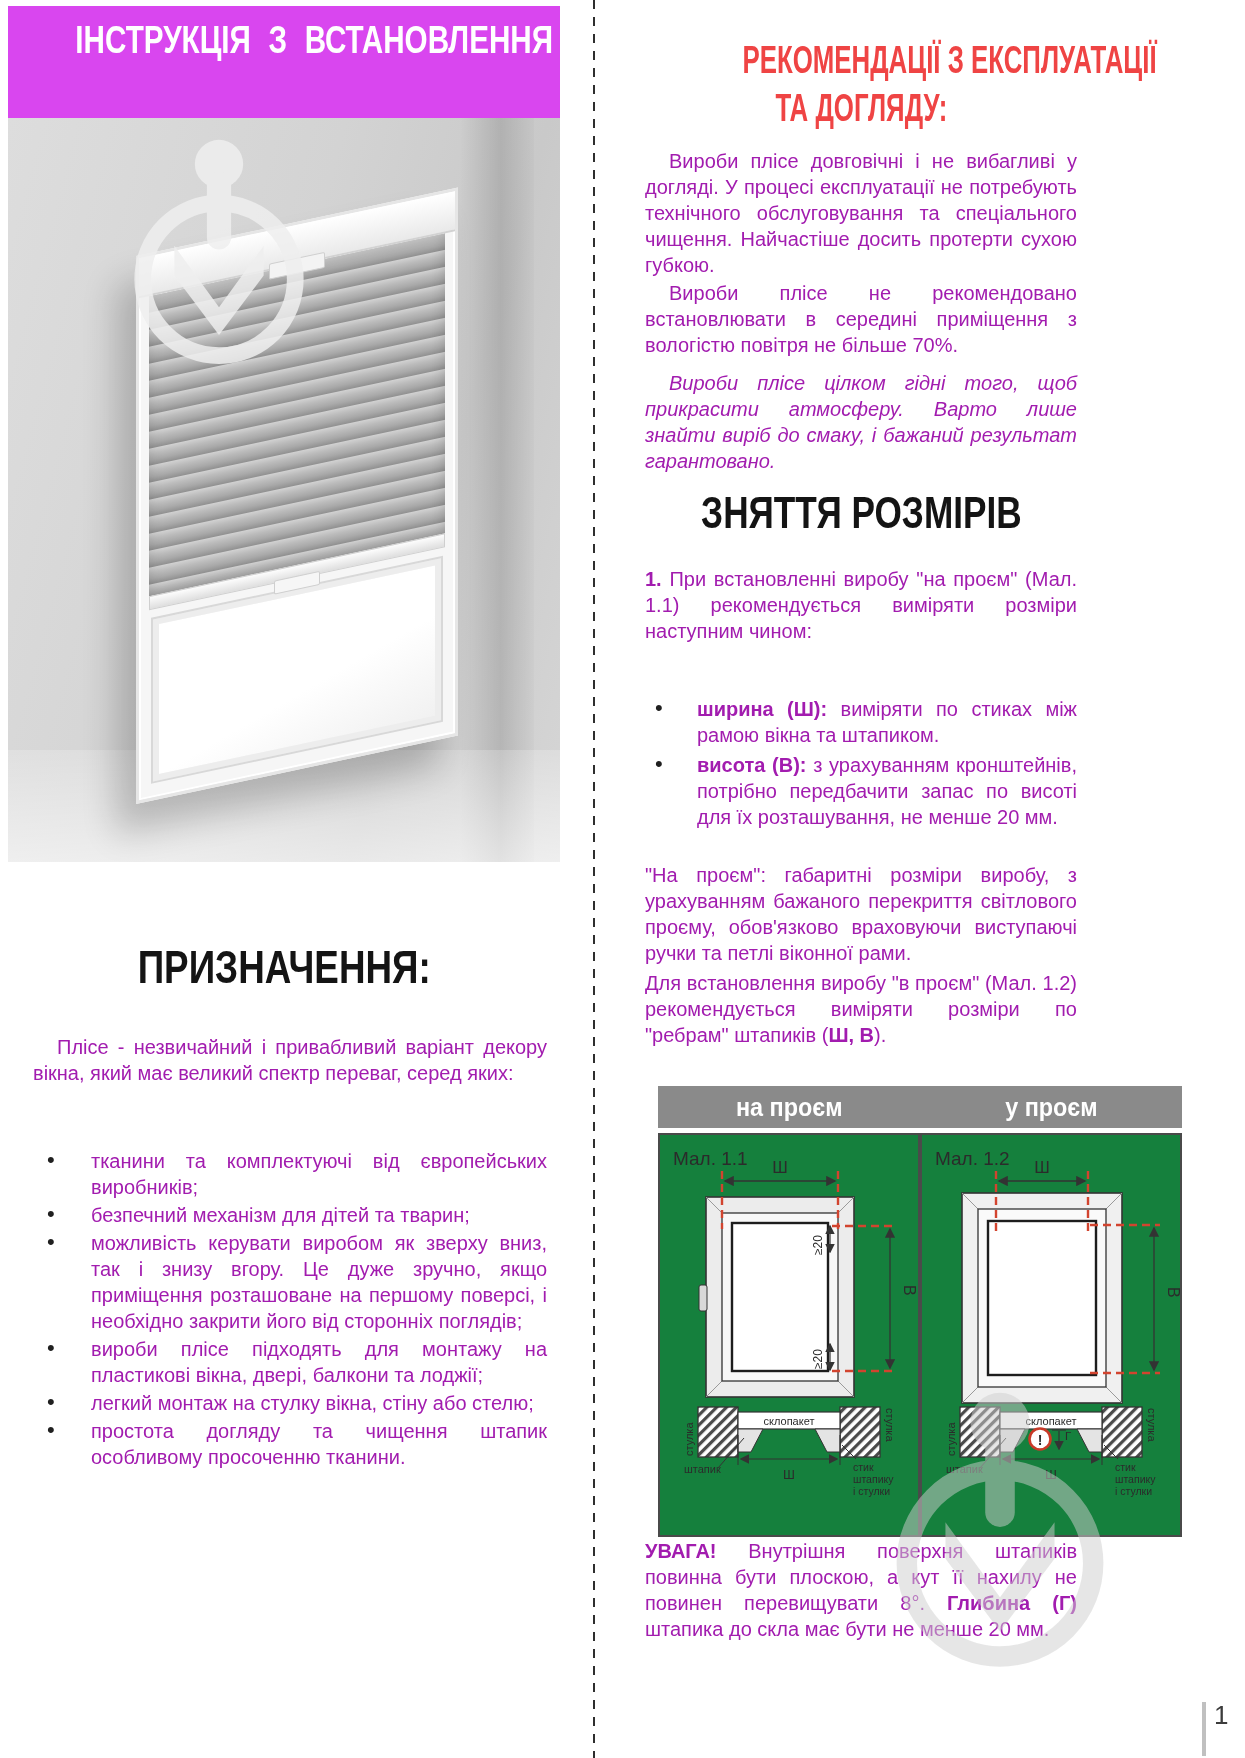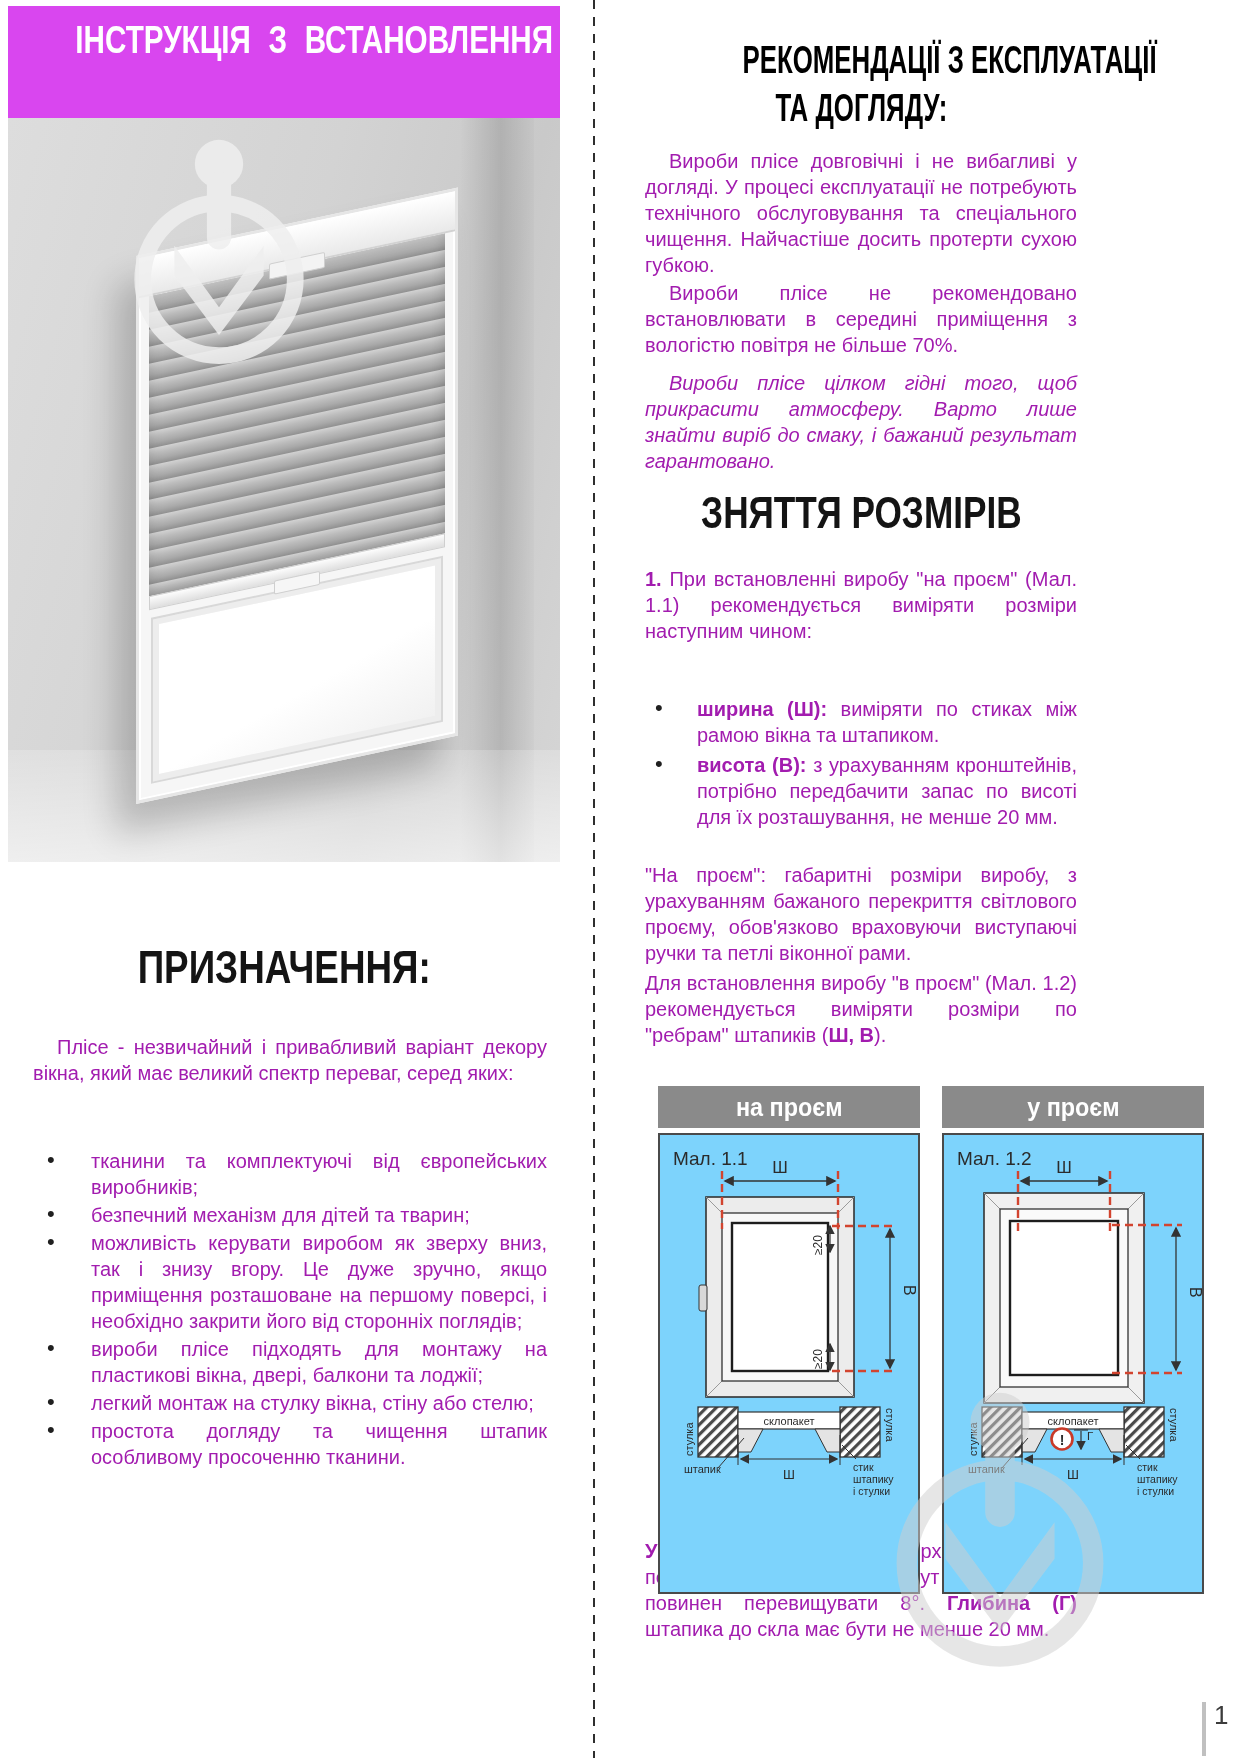--- a/index.html
+++ b/index.html
@@ -97,46 +97,46 @@
     font-size:46px; font-weight:700; color:#141414;
   }
   .lc-intro   { position:absolute; left:33px; top:1034px; width:514px; }
   .lc-bullets { position:absolute; left:33px; top:1148px; width:514px; list-style:none; }
   .bullets li { position:relative; padding-left:58px; margin-bottom:2px; }
   .bullets li::before { content:"•"; position:absolute; left:14px; top:-1px; font-size:22px; color:#202020; }
 
   
   .rc-h1 {
     position:absolute; left:645px; top:36px; width:432px; text-align:center;
-    font-size:38px; font-weight:700; line-height:48px; color:#000000;
+    font-size:38px; font-weight:700; line-height:48px; color:#ef4444;
   }
   .rc-p1 { position:absolute; left:645px; top:148px;  width:432px; }
   .rc-p2 { position:absolute; left:645px; top:280px;  width:432px; }
   .rc-p3 { position:absolute; left:645px; top:370px;  width:432px; }
   .rc-h2 {
     position:absolute; left:645px; top:488px; width:432px; text-align:center;
     font-size:44px; font-weight:700; color:#141414;
   }
   .rc-step1   { position:absolute; left:645px; top:566px; width:432px; }
   .rc-bullets { position:absolute; left:645px; top:648px; width:432px; list-style:none;margin-top:48px; }
   .rc-bullets li { padding-left:52px; margin-bottom:4px; }
   .rc-bullets li::before { left:10px; }
   .rc-pna { position:absolute; left:645px; top:862px; width:432px; }
   .rc-pv  { position:absolute; left:645px; top:970px; width:432px; }
   .rc-attn{ position:absolute; left:645px; top:1538px; width:432px; }
 
   
-  .diagrams { position:absolute; left:658px; top:1086px; width:546px; display:flex; gap:22px; z-index:1; }
+  .diagrams { position:absolute; left:658px; top:1086px; width:546px; display:flex; z-index:1; }
   .panel { width:262px; }
   .panel-header {
     height:42px; background:#8a8a8a; color:#fff; margin-bottom:5px;
     display:flex; align-items:center; justify-content:center;
     font-size:26px; font-weight:700;
   }
-  .panel-box { border:2px solid #4a4a4a; background:#7dd3fc; height:461px; }
+  .panel-box { border:2px solid #4a4a4a; background:#15803d; height:404px; }
   .panel-box svg { display:block; }
   svg text { font-family:"Liberation Sans", sans-serif; fill:#2b2b2b; }
 
   
   .pagenum-rule { position:absolute; left:1202px; top:1702px; width:4px; height:54px; background:#c0c0c0; }
   .pagenum      { position:absolute; left:1214px; top:1700px; font-size:26px; color:#3c3c3c; }
 </style>
 </head>
 <body>
 

